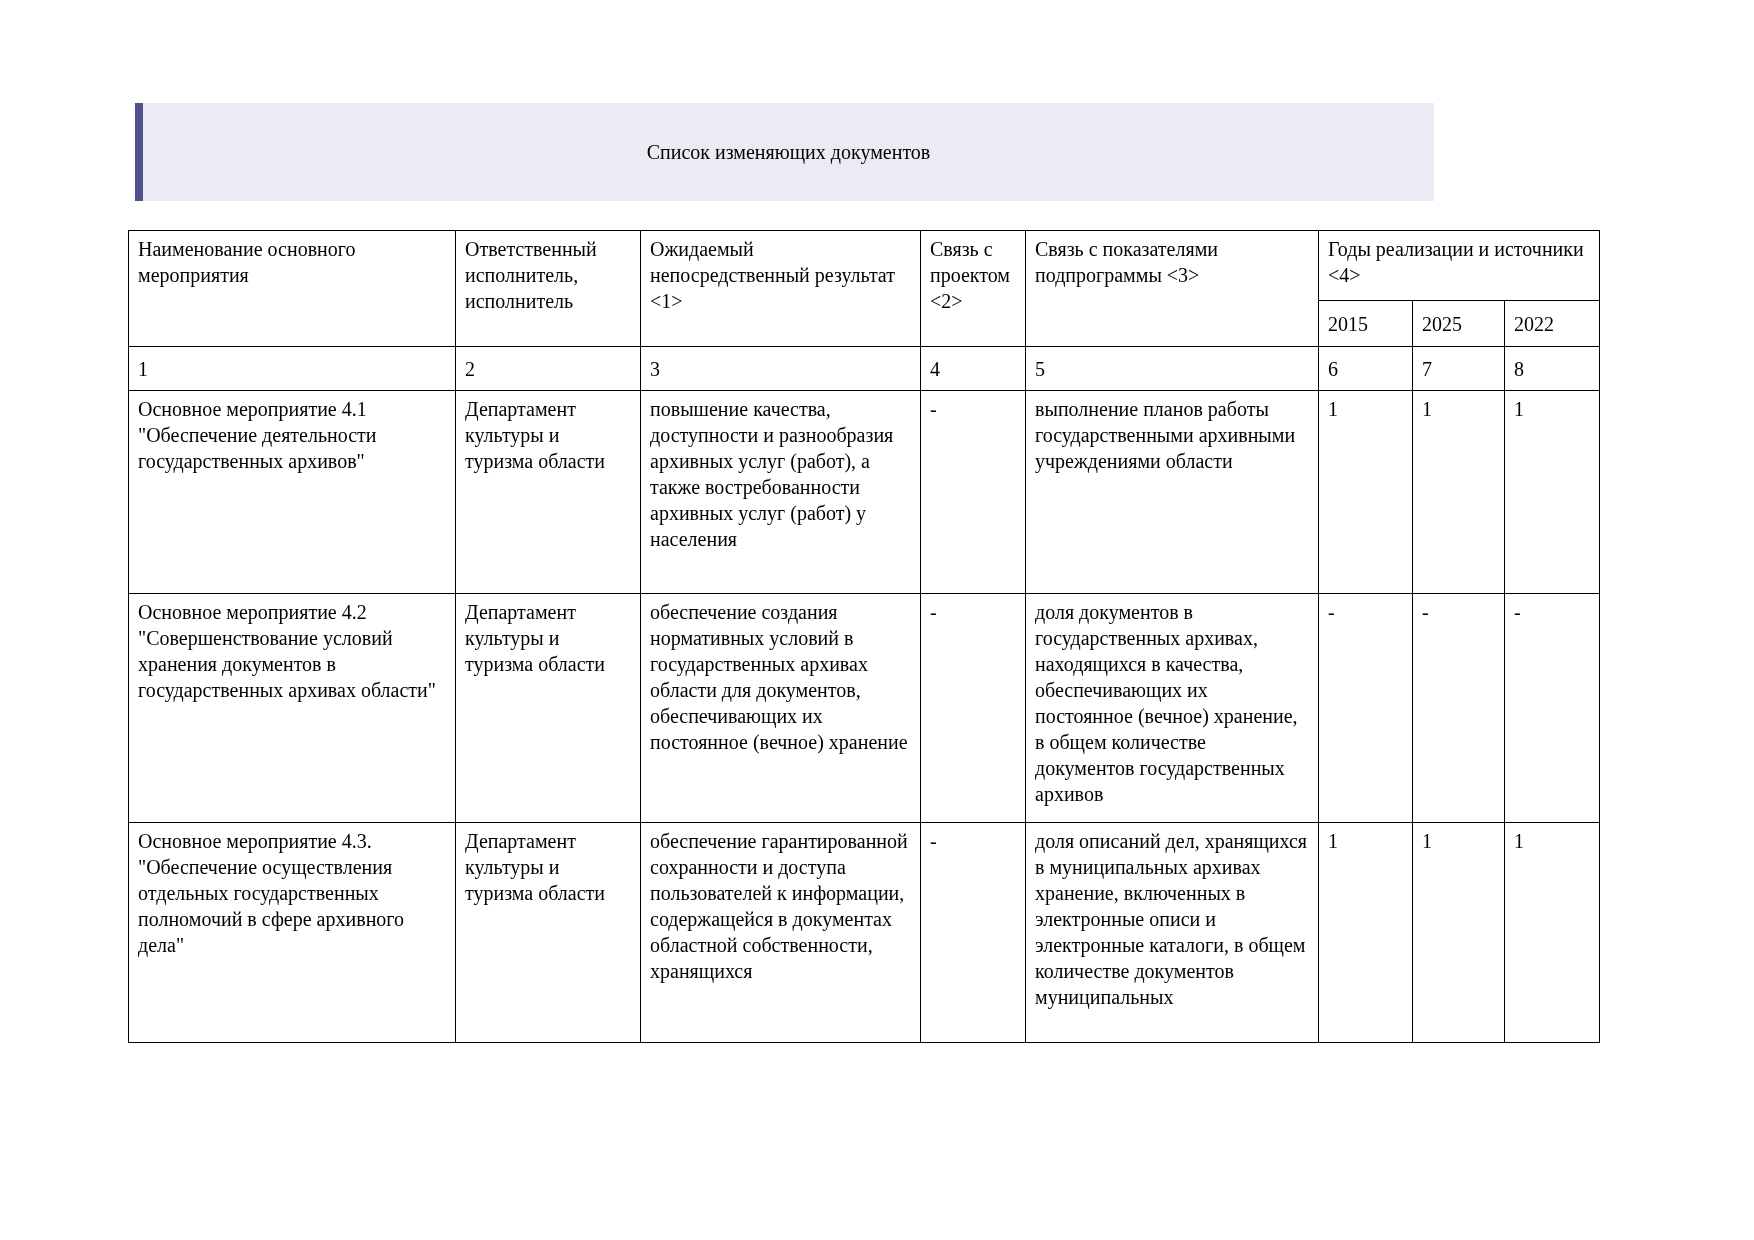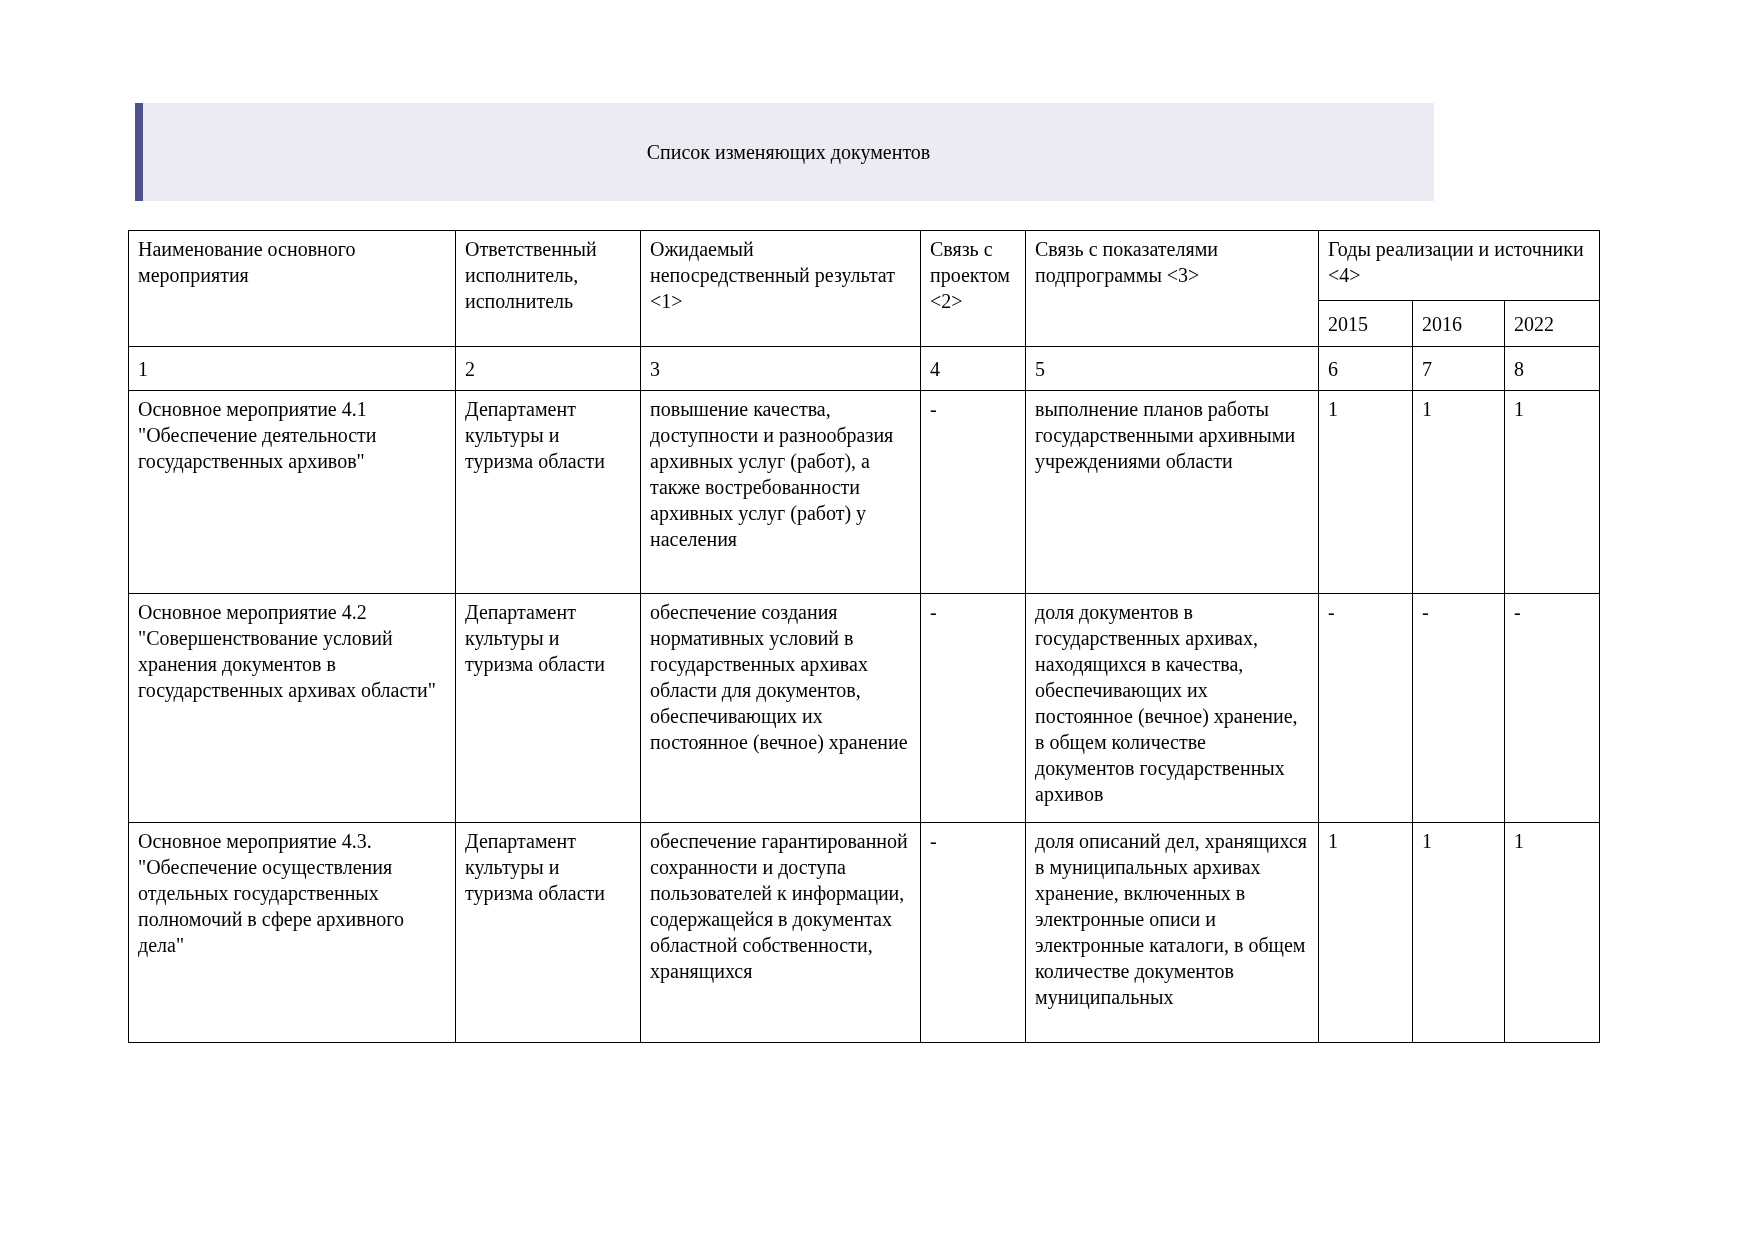--- a/index.html
+++ b/index.html
@@ -77,21 +77,21 @@
     <th rowspan="2">Наименование основного мероприятия</th>
     <th rowspan="2">Ответственный исполнитель, исполнитель</th>
     <th rowspan="2">Ожидаемый непосредственный результат &lt;1&gt;</th>
     <th rowspan="2">Связь с проектом &lt;2&gt;</th>
     <th rowspan="2">Связь с показателями подпрограммы &lt;3&gt;</th>
     <th colspan="3">Годы реализации и источники &lt;4&gt;</th>
   </tr>
 
   <tr class="hrow2">
     <th class="center mid">2015</th>
-    <th class="center mid">2016</th>
+    <th class="center mid">2025</th>
     <th class="center mid">2022</th>
   </tr>
 
   <tr class="nrow">
     <td class="center mid">1</td>
     <td class="center mid">2</td>
     <td class="center mid">3</td>
     <td class="center mid">4</td>
     <td class="center mid">5</td>
     <td class="center mid">6</td>

